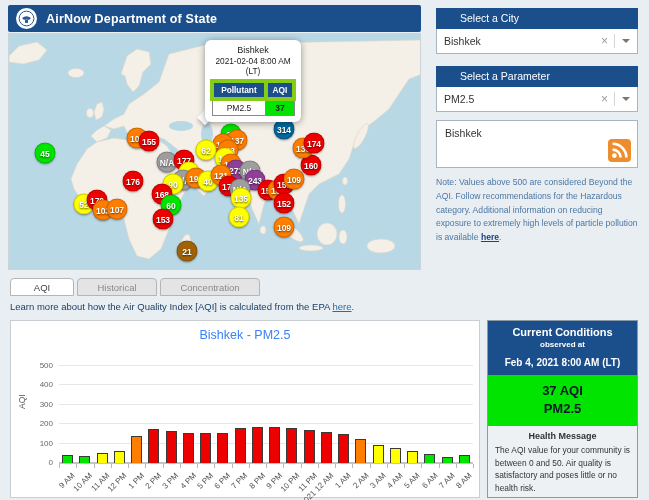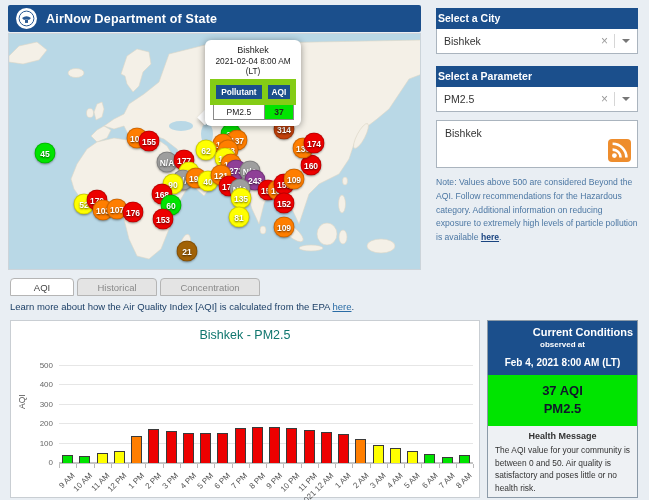--- a/index.html
+++ b/index.html
@@ -17,27 +17,27 @@
   .marker-layer { position:absolute; inset:0; z-index:5; }
   .marker { position:absolute; width:21px; height:21px; border-radius:50%; transform:translate(-50%,-50%); color:#fff; font-weight:bold; font-size:8.5px; display:flex; align-items:center; justify-content:center; text-shadow:0 1px 2px rgba(0,0,0,.65); box-shadow:0 1px 2px rgba(0,0,0,.35); border:1px solid rgba(0,0,0,.18); }
 
   
   .popup { position:absolute; left:196px; top:6px; width:96px; background:#fff; border-radius:6px; box-shadow:0 1px 7px rgba(0,0,0,.4); padding:5px 5px 6px; z-index:10; text-align:center; }
   .popup-tail { position:absolute; left:50%; top:78px; width:11px; height:11px; background:#fff; transform:translateX(-50%) rotate(45deg); box-shadow:2px 2px 4px rgba(0,0,0,.25); z-index:9; margin-left:-10px; }
   .popup-city { font-size:9px; color:#222; }
   .popup-date { font-size:8.3px; color:#222; margin-top:1px; }
   .popup-tz { font-size:8.3px; color:#222; }
   .popup-table { width:100%; border-collapse:collapse; margin-top:3px; }
-  .popup-table th { background:#1b4f8c; color:#fff; font-size:8.3px; font-weight:bold; padding:2px 2px; border:6px solid #84cc16; }
+  .popup-table th { background:#1b4f8c; color:#fff; font-size:8.3px; font-weight:bold; padding:2px 2px; border:4px solid #84cc16; }
   .popup-table td { font-size:8.5px; color:#222; padding:2px; border:1px solid #8a8a8a; background:#fff; }
   .popup-table td.aqi-cell { font-weight:bold; }
 
   
   .side-panel { position:absolute; left:436px; width:202px; }
-  .panel-head { background:#1b4f8c; color:#fff; font-weight:bold; font-size:10.5px; padding:4px 2px 5px; }
+  .panel-head { background:#1b4f8c; color:#fff; font-weight:normal; font-size:10.5px; padding:4px 24px 5px; }
   .panel-body { background:#fff; border:1px solid #aab4be; border-top:none; height:25px; display:flex; align-items:center; padding:0 7px; font-size:10.5px; color:#333; }
   .select-value { flex:1; }
   .clear-x { color:#9a9a9a; font-size:12px; padding:0 6px; cursor:pointer; }
   .v-sep { width:1px; height:14px; background:#d6d6d6; }
   .caret { margin-left:7px; width:0; height:0; border:4px solid transparent; border-top-color:#777; margin-top:4px; }
 
   .rss-box { position:absolute; left:436px; top:120px; width:202px; height:48px; background:#fff; border:1px solid #aab4be; padding:6px 8px; font-size:10.5px; color:#333; }
   .rss-icon { position:absolute; right:6px; bottom:5px; width:23px; height:23px; cursor:pointer; }
 
   .note { position:absolute; left:436px; top:176px; width:203px; font-size:8.6px; color:#4c77a3; line-height:1.6; }
@@ -47,36 +47,36 @@
   .tabs { position:absolute; left:10px; top:278px; height:18px; display:flex; gap:3px; z-index:2; }
   .tab { border:1px solid #b5b5b5; border-radius:4px 4px 0 0; background:#e4e4e4; color:#8a8a8a; font-size:9.5px; display:flex; align-items:center; justify-content:center; cursor:pointer; }
   .tab.active { background:#fff; color:#444; }
   .tab-aqi { width:64px; } .tab-conc { width:100px; } .tab-hist { width:80px; }
 
   .learn { position:absolute; left:10px; top:301px; font-size:9.5px; color:#1c3f66; }
   .learn .lnk { color:#2a6ca5; text-decoration:underline; cursor:pointer; }
 
   
   .chart { position:absolute; left:10px; top:320px; width:470px; height:178px; background:#fff; border:1px solid #c9ced3; }
-  .chart-title { position:absolute; top:7px; left:0; width:100%; text-align:center; font-size:12.5px; color:#0f766e; }
+  .chart-title { position:absolute; top:7px; left:0; width:100%; text-align:center; font-size:12.5px; color:#3b82f6; }
   .plot { position:absolute; left:48px; top:45px; width:414px; height:97px; }
   .gridline { position:absolute; left:0; right:0; height:1px; background:#e6e6e6; }
   .gridline.zero { background:#c4c4c4; }
   .bar { position:absolute; bottom:0; width:11px; border:1px solid #3a3a3a; border-bottom:none; }
   .ylabels { position:absolute; left:0; top:45px; width:42px; height:97px; }
   .ytick { position:absolute; right:0; font-size:8px; color:#666; }
   .yaxis-label { position:absolute; left:6px; top:88px; font-size:8.5px; color:#555; transform:rotate(-90deg); transform-origin:left top; }
   .xaxis { position:absolute; left:48px; top:142px; width:414px; height:34px; }
   .xtickmark { position:absolute; top:0; width:1px; height:4px; background:#bbb; }
   .xlabel { position:absolute; top:7px; font-size:8px; color:#555; white-space:nowrap; transform-origin:100% 0; transform:rotate(-45deg); }
 
   
   .cc { position:absolute; left:487px; top:320px; width:151px; height:178px; border:1px solid #8b9aa8; background:#eef1f4; overflow:hidden; }
   .cc-head { background:#1b4f8c; color:#fff; text-align:center; padding:5px 4px 7px; }
-  .cc-title { font-size:11px; font-weight:bold;text-align:right; }
+  .cc-title { font-size:11px; font-weight:bold; }
   .cc-sub { font-size:8px; font-weight:bold; margin-top:2px; }
   .cc-date { font-size:10px; font-weight:bold; margin-top:8px; }
   .cc-aqi { background:#00e400; text-align:center; padding:7px 0 8px; }
   .cc-aqi div { font-size:13px; font-weight:bold; color:#0f172a; line-height:18px; }
   .cc-health { padding:5px 7px; }
   .cc-health-title { font-size:9px; font-weight:bold; text-align:center; color:#333; margin-bottom:3px; }
   .cc-health-text { font-size:8.4px; color:#333; line-height:1.5; }
 </style>
 </head>
 <body>
@@ -131,30 +131,30 @@
       <div class="marker" style="left: 180px; top: 138px; background: rgb(255, 255, 0);">96</div>
       <div class="marker" style="left: 174px; top: 146px; background: rgb(158, 158, 158);">N/A</div>
       <div class="marker" style="left: 187px; top: 144px; background: rgb(255, 126, 0);">190</div>
       <div class="marker" style="left: 199px; top: 147px; background: rgb(255, 255, 0); text-align: right;">40</div>
       <div class="marker" style="left: 164px; top: 150px; background: rgb(255, 255, 0);">90</div>
       <div class="marker" style="left: 153px; top: 160px; background: rgb(237, 0, 0);">168</div>
       <div class="marker" style="left: 75px; top: 170px; background: rgb(255, 255, 0);">52</div>
       <div class="marker" style="left: 88px; top: 166px; background: rgb(237, 0, 0);">170</div>
       <div class="marker" style="left: 94px; top: 176px; background: rgb(255, 126, 0);">103</div>
       <div class="marker" style="left: 108px; top: 175px; background: rgb(255, 126, 0);">107</div>
-      <div class="marker" style="left: 124px; top: 178px; background: rgb(237, 0, 0);">176</div>
+      <div class="marker" style="left: 124px; top: 147px; background: rgb(237, 0, 0);">176</div>
       <div class="marker" style="left: 162px; top: 171px; background: rgb(0, 228, 0);">60</div>
       <div class="marker" style="left: 154px; top: 185px; background: rgb(237, 0, 0);">153</div>
       <div class="marker" style="left: 178px; top: 217px; background: #a16207;">21</div>
       <div class="marker" style="left: 222px; top: 100px; background: rgb(0, 228, 0);">37</div>
       <div class="marker" style="left: 228px; top: 106px; background: rgb(255, 126, 0);">137</div>
       <div class="marker" style="left: 214px; top: 110px; background: rgb(255, 126, 0);">107</div>
       <div class="marker" style="left: 219px; top: 116px; background: rgb(255, 126, 0);">123</div>
       <div class="marker" style="left: 197px; top: 116px; background: rgb(255, 255, 0);">62</div>
-      <div class="marker" style="left: 275px; top: 95px; background: #c2410c;">314</div>
+      <div class="marker" style="left: 275px; top: 95px; background: #0369a1;">314</div>
       <div class="marker" style="left: 216px; top: 124px; background: rgb(255, 255, 0);">117</div>
       <div class="marker" style="left: 222px; top: 130px; background: rgb(255, 126, 0);">122</div>
       <div class="marker" style="left: 227px; top: 136px; background: rgb(143, 63, 151);">273</div>
       <div class="marker" style="left: 241px; top: 137px; background: rgb(158, 158, 158);">N/A</div>
       <div class="marker" style="left: 246px; top: 146px; background: rgb(143, 63, 151);">243</div>
       <div class="marker" style="left: 212px; top: 141px; background: rgb(255, 126, 0);">121</div>
       <div class="marker" style="left: 220px; top: 152px; background: rgb(237, 0, 0);">171</div>
       <div class="marker" style="left: 231px; top: 155px; background: rgb(158, 158, 158);">N/A</div>
       <div class="marker" style="left: 232px; top: 164px; background: rgb(255, 255, 0);">135</div>
       <div class="marker" style="left: 230px; top: 175px; background: rgb(255, 255, 0); margin-top: 8px;">81</div>

